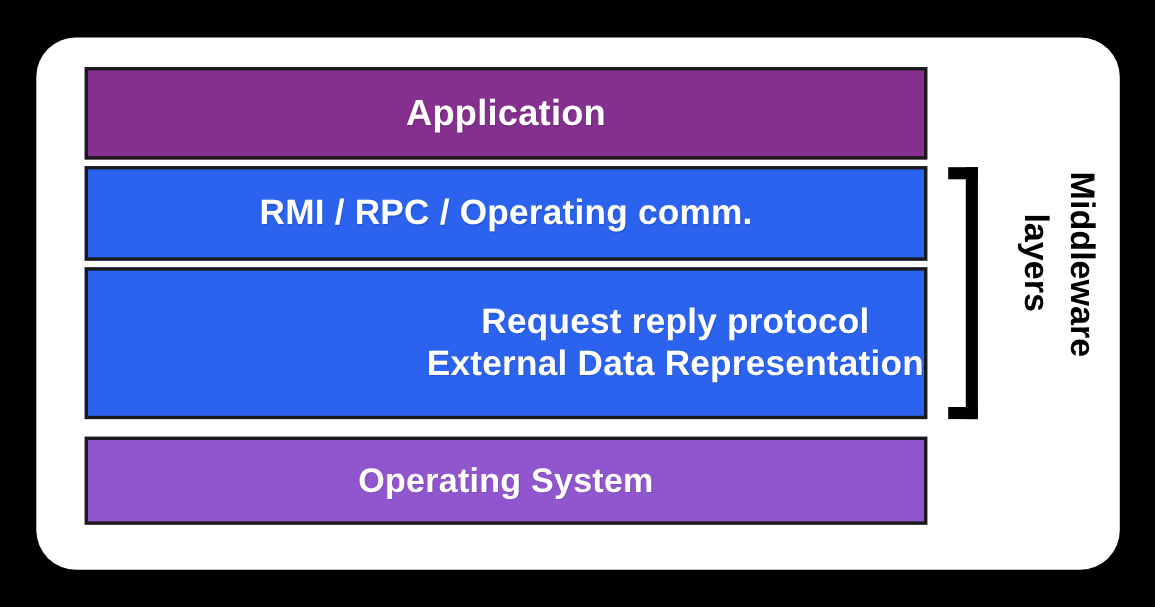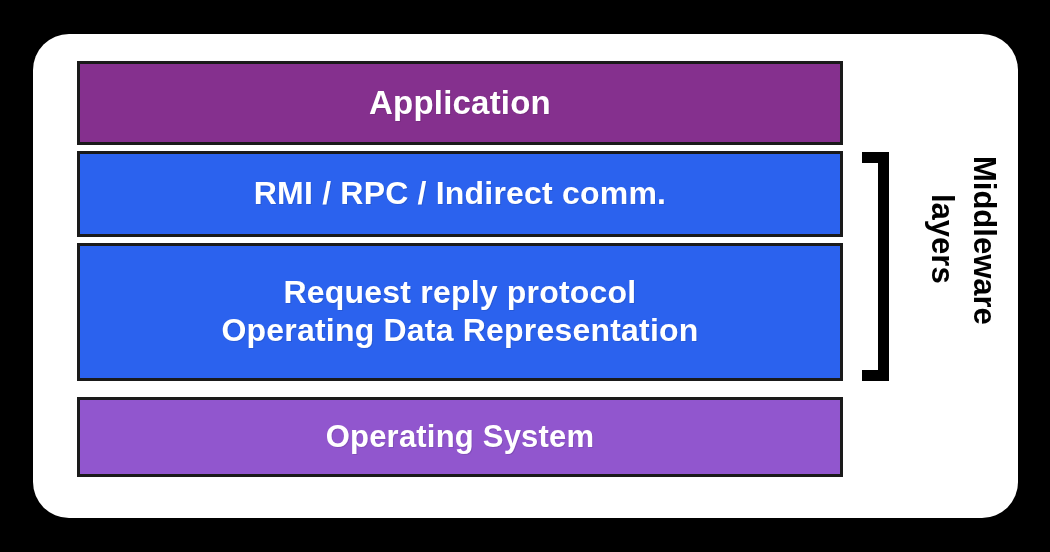--- a/index.html
+++ b/index.html
@@ -68,20 +68,21 @@
     top: 90px;
     height: 86px;
     background: #2B62EE;
     font-size: 32px;
   }
   .band-rrp {
     top: 182px;
     height: 138px;
     background: #2B62EE;
     font-size: 32px;
+    justify-content: flex-end;
   }
   .band-os {
     top: 336px;
     height: 80px;
     background: #9156CE;
     font-size: 31px;
   }
 
   .band-label {
     display: block;
@@ -161,28 +162,28 @@
     <div id="layer-stack">
 
       <div class="layer-band band-application">
         <span class="band-label">
           <span class="line">Application</span>
         </span>
       </div>
 
       <div class="layer-band band-rmi">
         <span class="band-label">
-          <span class="line">RMI / RPC / Indirect comm.</span>
+          <span class="line">RMI / RPC / Operating comm.</span>
         </span>
       </div>
 
       <div class="layer-band band-rrp">
         <span class="band-label">
           <span class="line">Request reply protocol</span>
-          <span class="line">Operating Data Representation</span>
+          <span class="line">External Data Representation</span>
         </span>
       </div>
 
       <div class="layer-band band-os">
         <span class="band-label">
           <span class="line">Operating System</span>
         </span>
       </div>
 
     </div>

